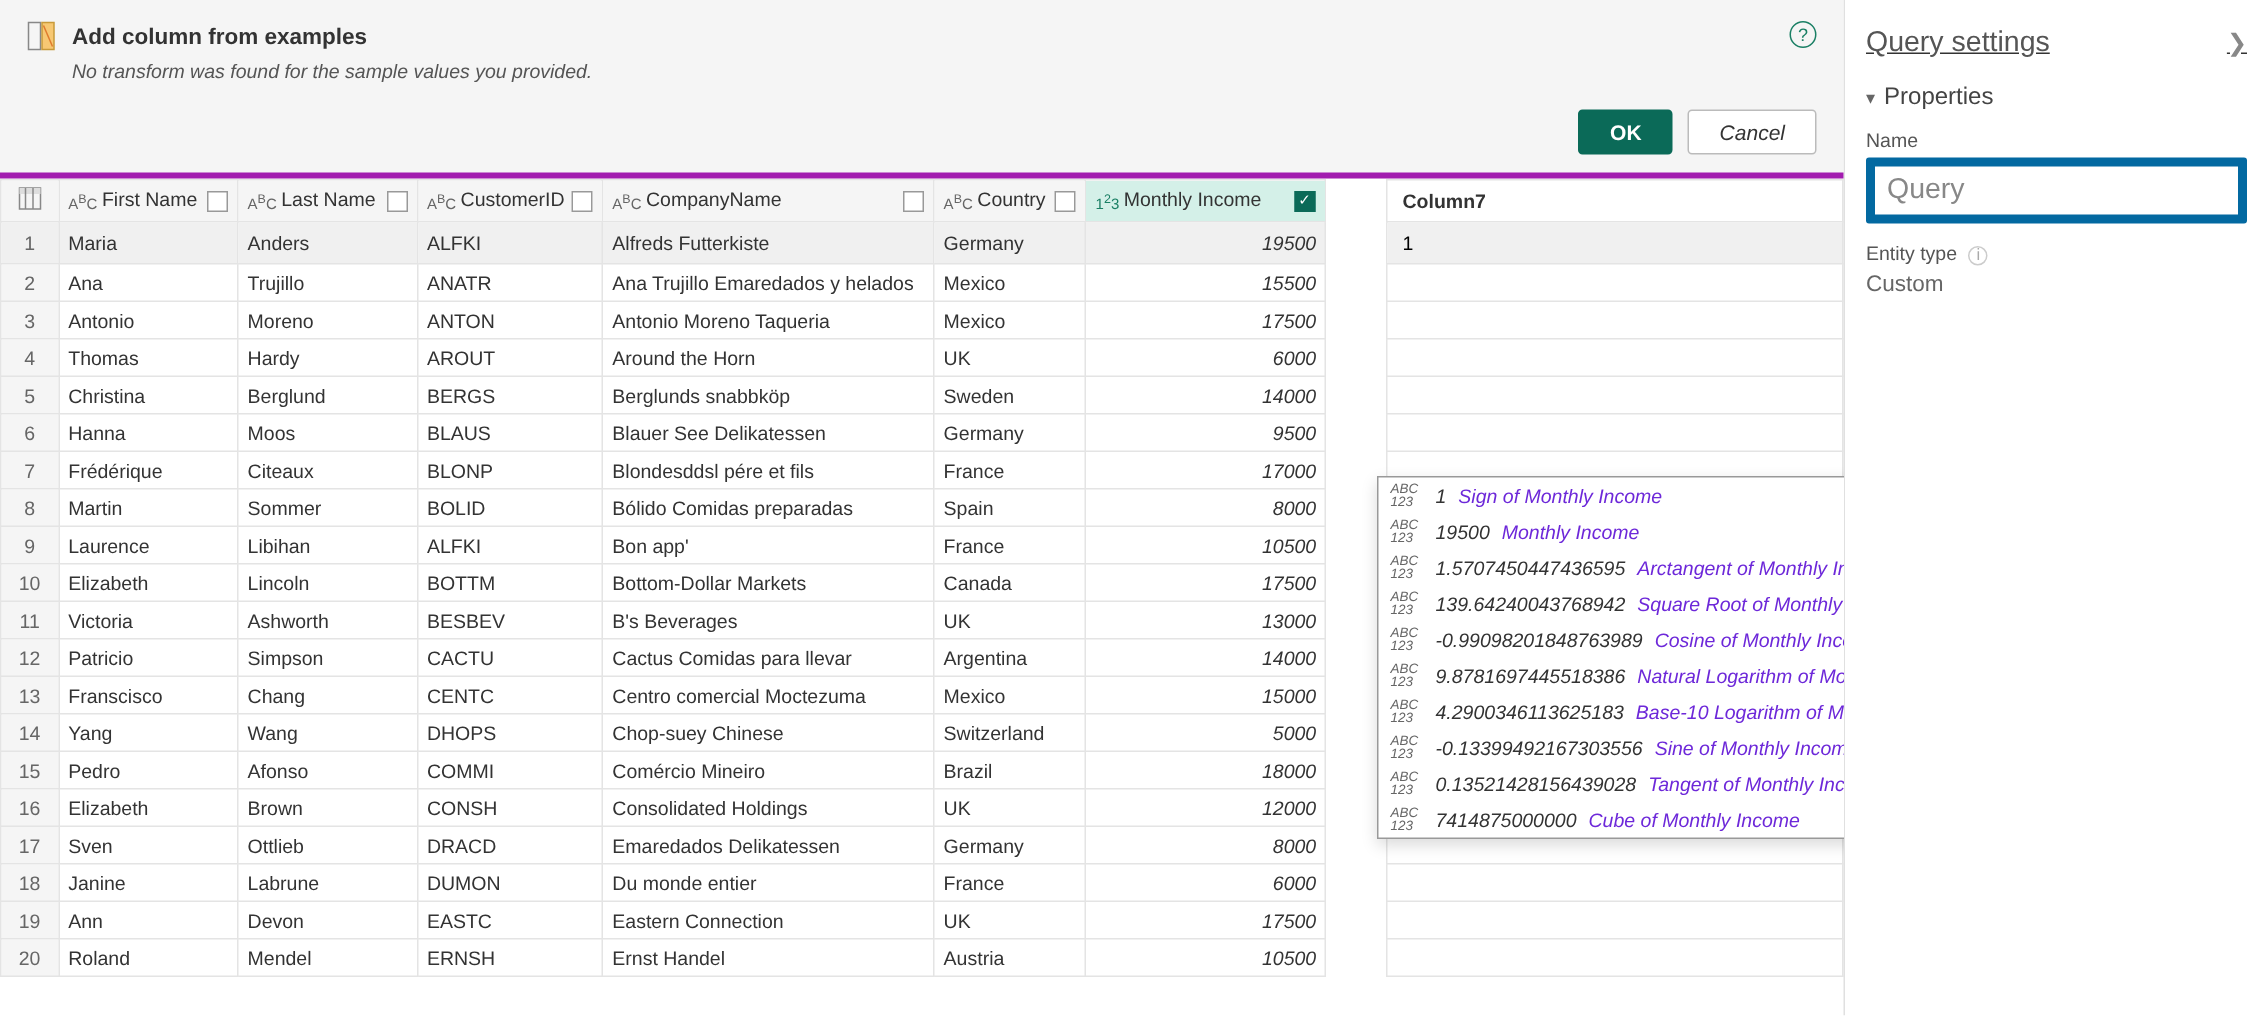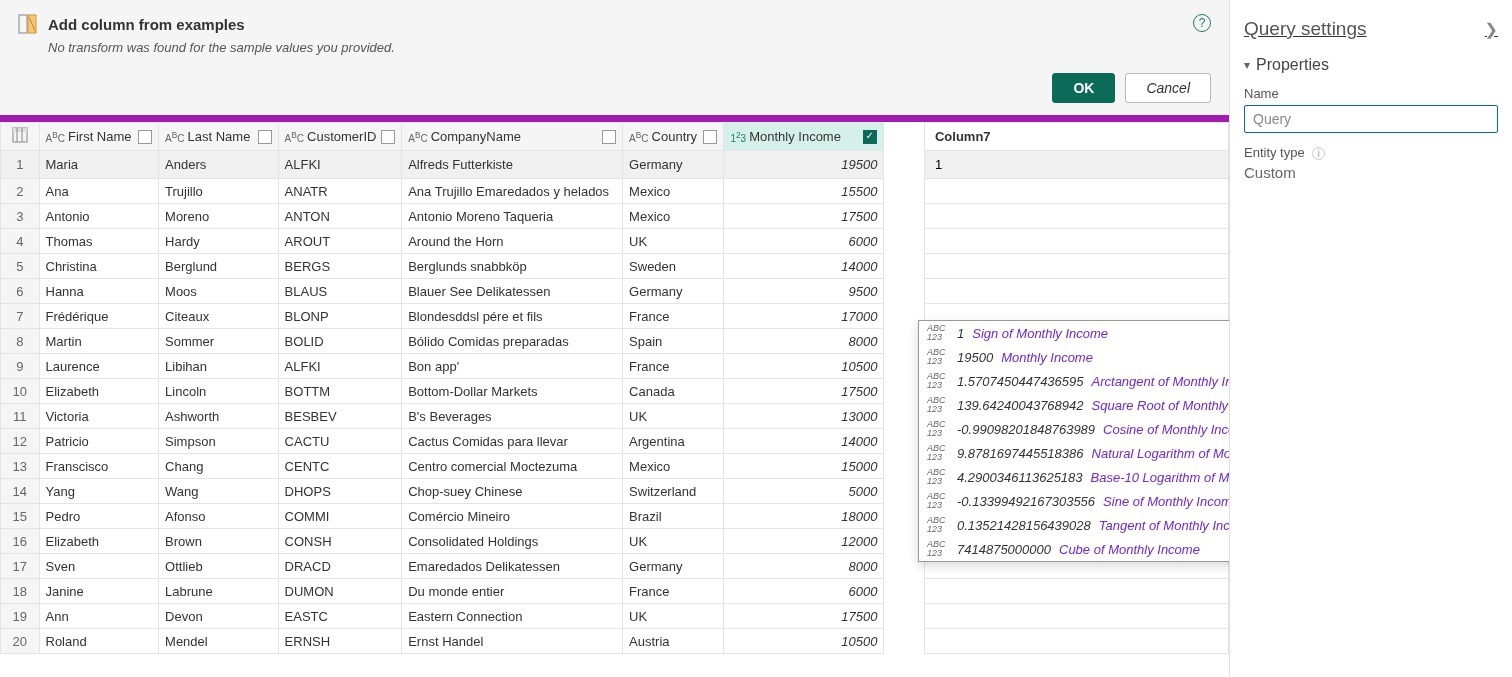--- a/index.html
+++ b/index.html
@@ -1,19 +1,19 @@
 <!DOCTYPE html>
 <html><head>
 <meta charset="utf-8">
 <style>
   * { box-sizing: border-box; margin: 0; padding: 0; }
   body { font-family: 'Segoe UI', Arial, sans-serif; font-size: 13px; color: #333; background: #fff; overflow: hidden; }
   .app { display: flex; width: 1512px; height: 677px; }
   .main { flex: 1; display: flex; flex-direction: column; border-right: 1px solid #e0e0e0; }
-  .header-panel { background: #f5f5f5; border-bottom: 7px solid #a21caf; padding: 14px 18px 12px 18px; position: relative; }
+  .header-panel { background: #f5f5f5; border-bottom: 4px solid #a21caf; padding: 14px 18px 12px 18px; position: relative; }
   .header-title-row { display: flex; align-items: center; gap: 10px; }
   .header-icon { width: 20px; height: 20px; display: flex; align-items: center; justify-content: center; }
   .header-title { font-weight: 600; font-size: 15px; color: #333; }
   .header-sub { margin-top: 8px; font-size: 13px; color: #444; margin-left: 30px; }
   .header-err { margin-top: 6px; font-size: 13px; font-style: italic; color: #555; margin-left: 30px; }
   .help-icon { position: absolute; right: 18px; top: 14px; width: 18px; height: 18px; border: 1.5px solid #1a7f64; border-radius: 50%; display:flex; align-items:center; justify-content:center; color:#1a7f64; font-size:12px; cursor:pointer;}
   .btn-row { display: flex; justify-content: flex-end; gap: 10px; margin-top: 18px; padding-right: 0; }
   .btn { padding: 6px 20px; font-size: 14px; border-radius: 3px; cursor: pointer; }
   .btn-primary { background: #0b6a58; color: #fff; border: 1px solid #0b6a58; font-weight: 600; }
   .btn-secondary { background: #fff; color: #333; border: 1px solid #bbb; font-style: italic; }
@@ -38,21 +38,21 @@
   .dd-type { font-size: 9px; color: #666; line-height: 1; width:22px; text-align:left;}
   .dd-val { font-size: 13px; color: #333; }
   .dd-label { font-size: 13px; color: #6d28d9; }
   .sidebar { width: 282px; padding: 18px 14px; background:#fff; }
   .sb-title-row { display:flex; align-items:center; justify-content:space-between;text-decoration:underline;}
   .sb-title { font-size: 19px; color: #555; }
   .sb-chevron { color:#888; font-size:16px; cursor:pointer;}
   .sb-section-hdr { display:flex; align-items:center; gap:6px; margin-top: 16px; cursor:pointer;}
   .sb-section-title { font-size: 16px; color: #444; }
   .sb-label { font-size: 13px; color:#555; margin-top: 12px; display:block;}
-  .sb-input { width:100%; padding:5px 8px; font-size:14px; border:1px solid #0369a1; border-radius:2px; margin-top:4px; color:#888;}
+  .sb-input { width:100%; padding:5px 8px; font-size:19px; border:6px solid #0369a1; border-radius:2px; margin-top:4px; color:#888;}
   .sb-info { font-size:11px; color:#aaa; border:1px solid #ccc; border-radius:50%; width:13px; height:13px; display:inline-flex; align-items:center; justify-content:center; margin-left:4px;}
   .sb-val { font-size:15px; color:#666; margin-top:4px;}
 </style>
 </head>
 <body>
 
 <div class="app">
   <div class="main">
     <div class="header-panel">
       <div class="header-title-row">

